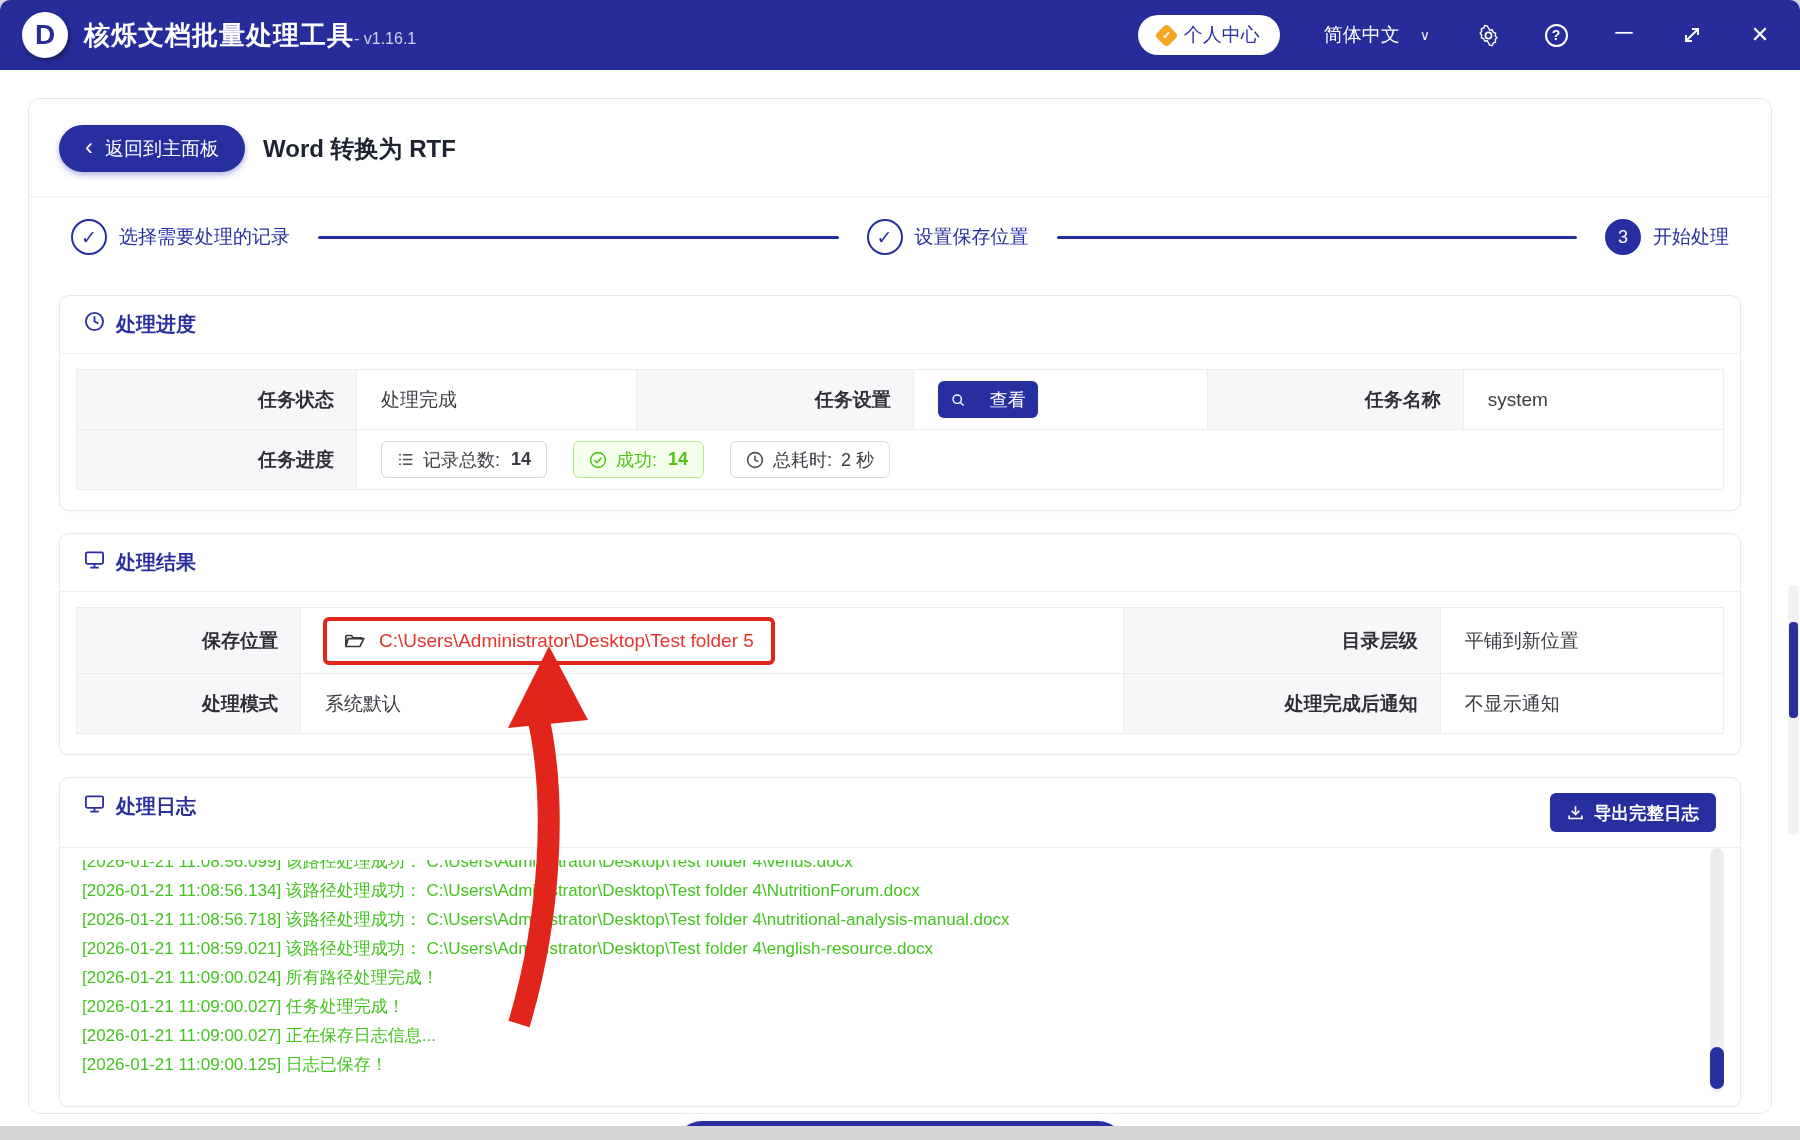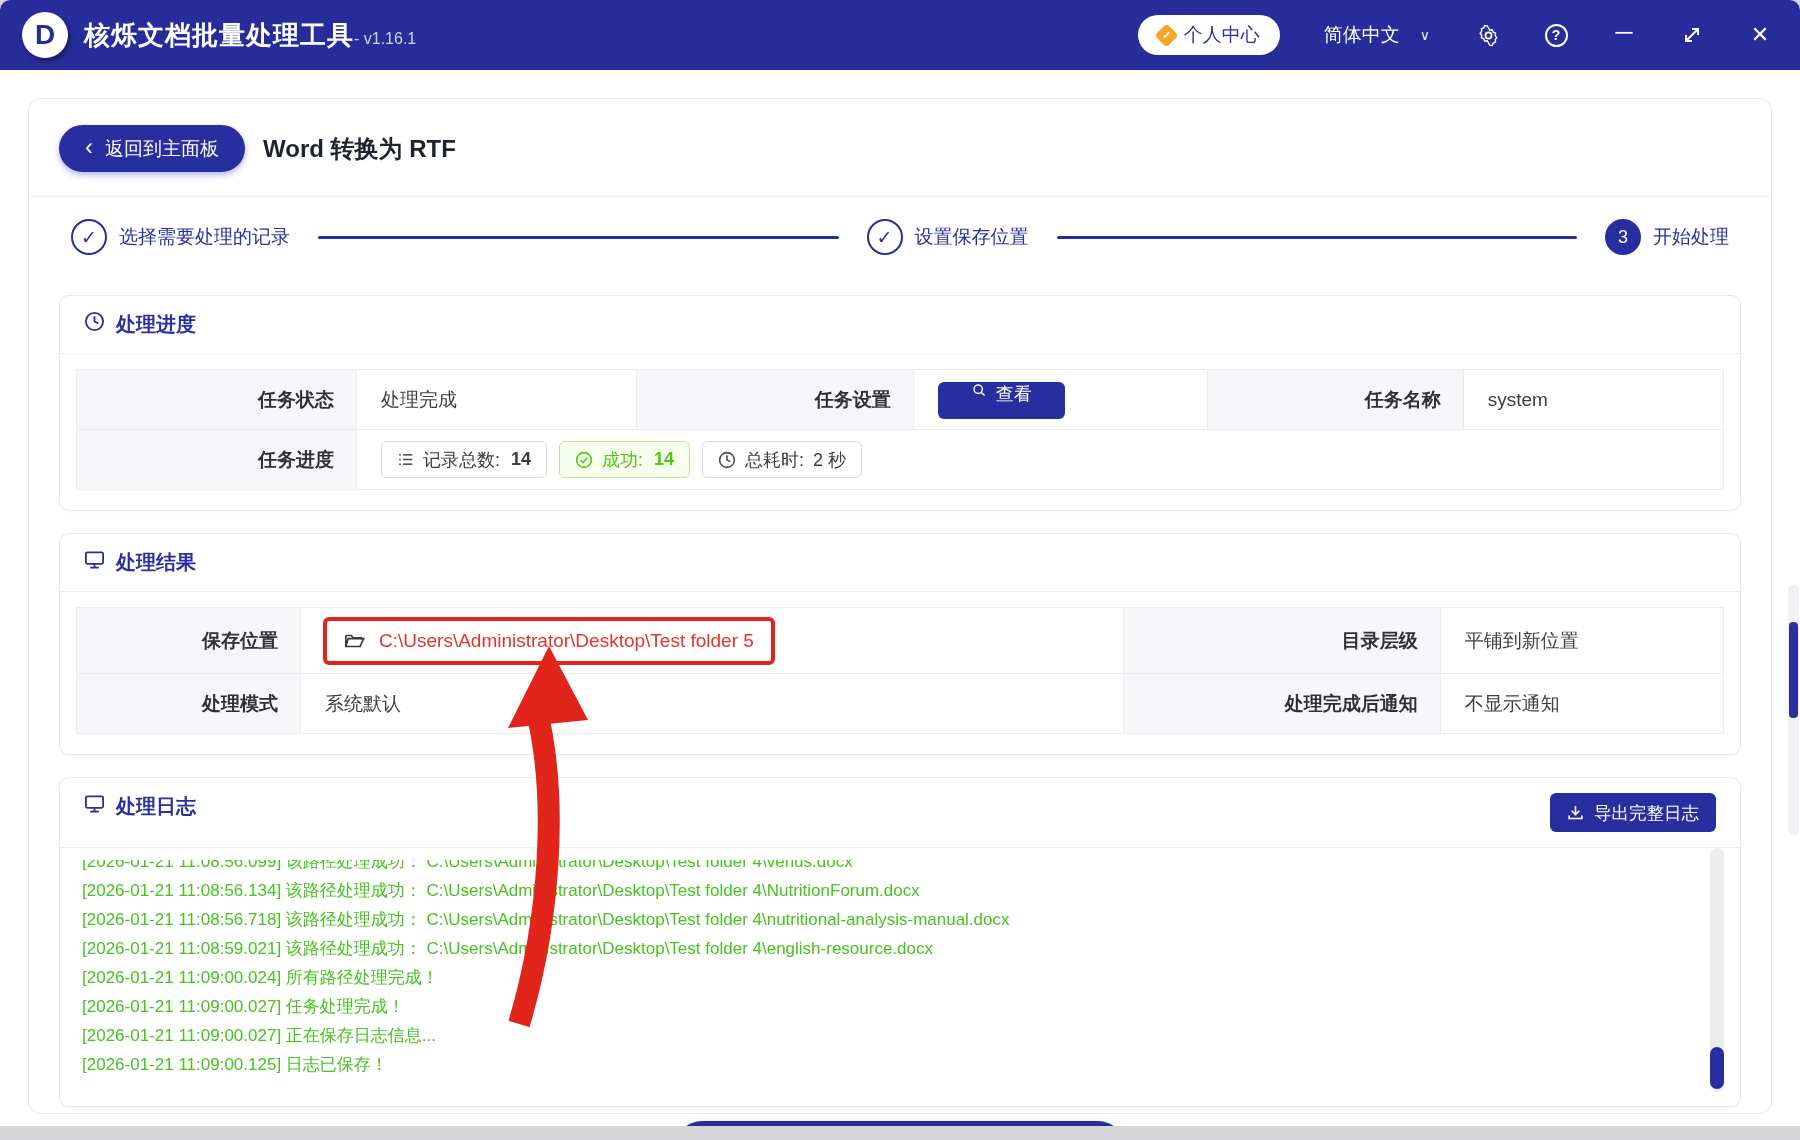--- a/index.html
+++ b/index.html
@@ -66,36 +66,36 @@
   .section-header .hdr-spacer{flex:1;}
   .section-divider{border-bottom:1px solid #efeff3;}
   .section-body{padding:15px 16px 20px;}
 
   table.kv{width:100%;border-collapse:collapse;table-layout:fixed;}
   table.kv td{border:1px solid var(--cellborder);height:60px;font-size:19px;}
   td.label{background:var(--labelbg);text-align:right;font-weight:bold;color:var(--ink);padding-right:22px;}
   td.value{padding-left:24px;color:#3c3c44;background:#fff;}
 
   .view-btn{height:37px;border:none;border-radius:6px;background:var(--accent);color:#fff;font-size:18px;
-            display:inline-flex;gap:9px;padding:0 33px;cursor:pointer;}
-
-  .badges{display:flex;gap:12px;align-items:center;}
+            display:inline-flex;align-items:center;gap:24px;padding:0 12px;cursor:pointer;}
+
+  .badges{display:flex;gap:26px;align-items:center;}
   .badge{display:inline-flex;align-items:center;gap:9px;height:37px;padding:0 15px;border:1px solid #d9d9de;
          border-radius:6px;font-size:18px;color:#3a3a42;background:#fff;}
   .badge b{font-weight:bold;margin-left:2px;}
   .badge.success{border-color:#b7eb8f;background:#f6ffec;color:var(--green);}
   .badge.success b{color:var(--green);}
 
   .redbox{display:inline-flex;align-items:center;gap:13px;border:4px solid var(--red);border-radius:6px;padding:9px 17px;margin-left:-2px;}
   .redbox .path{color:#e4342b;font-size:19px;}
 
   
   .log-wrap{position:relative;}
   .export-btn{height:39px;border:none;border-radius:6px;background:var(--accent);color:#fff;font-size:17.5px;
-              display:inline-flex;align-items:center;gap:10px;padding:0 17px;cursor:pointer;}
+              display:inline-flex;align-items:center;gap:10px;padding:0 17px;cursor:pointer;font-weight:bold;}
   .log-body{margin:12px 22px 18px;height:228px;overflow:hidden;position:relative;}
   .log-lines{margin-top:-13px;}
   .log-line{font-size:17px;line-height:29px;color:var(--loggreen);white-space:nowrap;}
   .log-track{position:absolute;right:16px;top:70px;bottom:14px;width:14px;background:#ededf0;border-radius:7px;}
   .log-thumb{position:absolute;left:0;bottom:3px;width:14px;height:42px;background:var(--accent);border-radius:7px;cursor:grab;}
 
   
   .footer{display:flex;justify-content:center;margin-top:14px;}
   .prev-btn{width:452px;height:57px;border:none;border-radius:29px;background:var(--accent);color:#fff;font-size:21px;
             display:flex;align-items:center;justify-content:center;gap:11px;cursor:pointer;box-shadow:0 4px 8px rgba(39,47,160,.3);}

